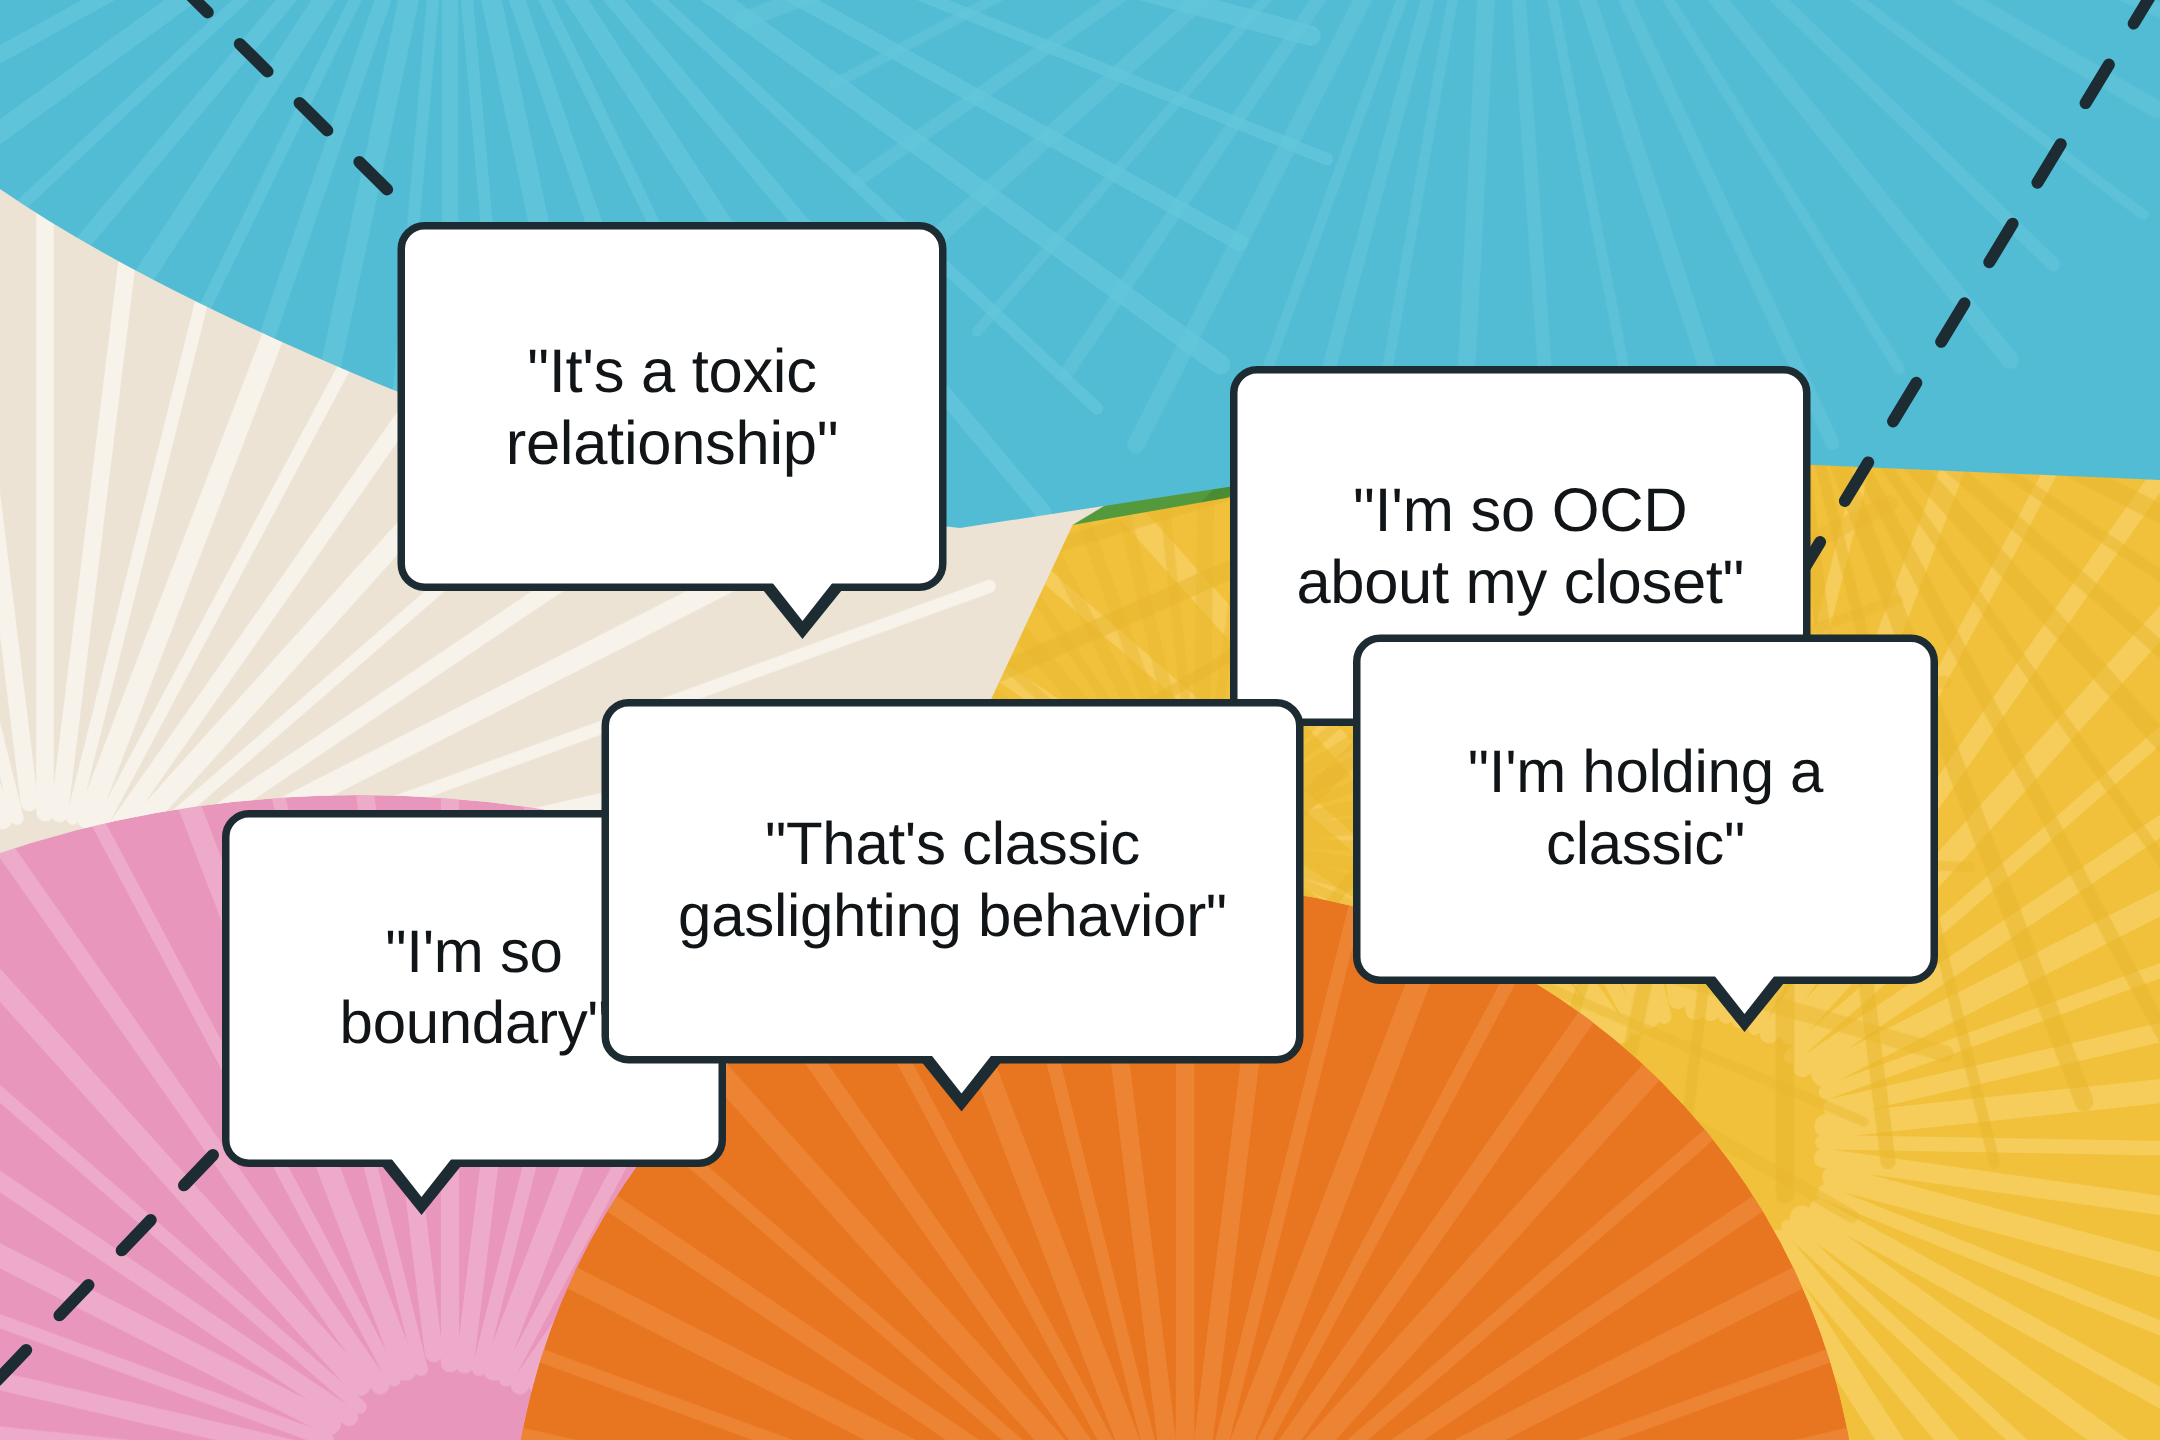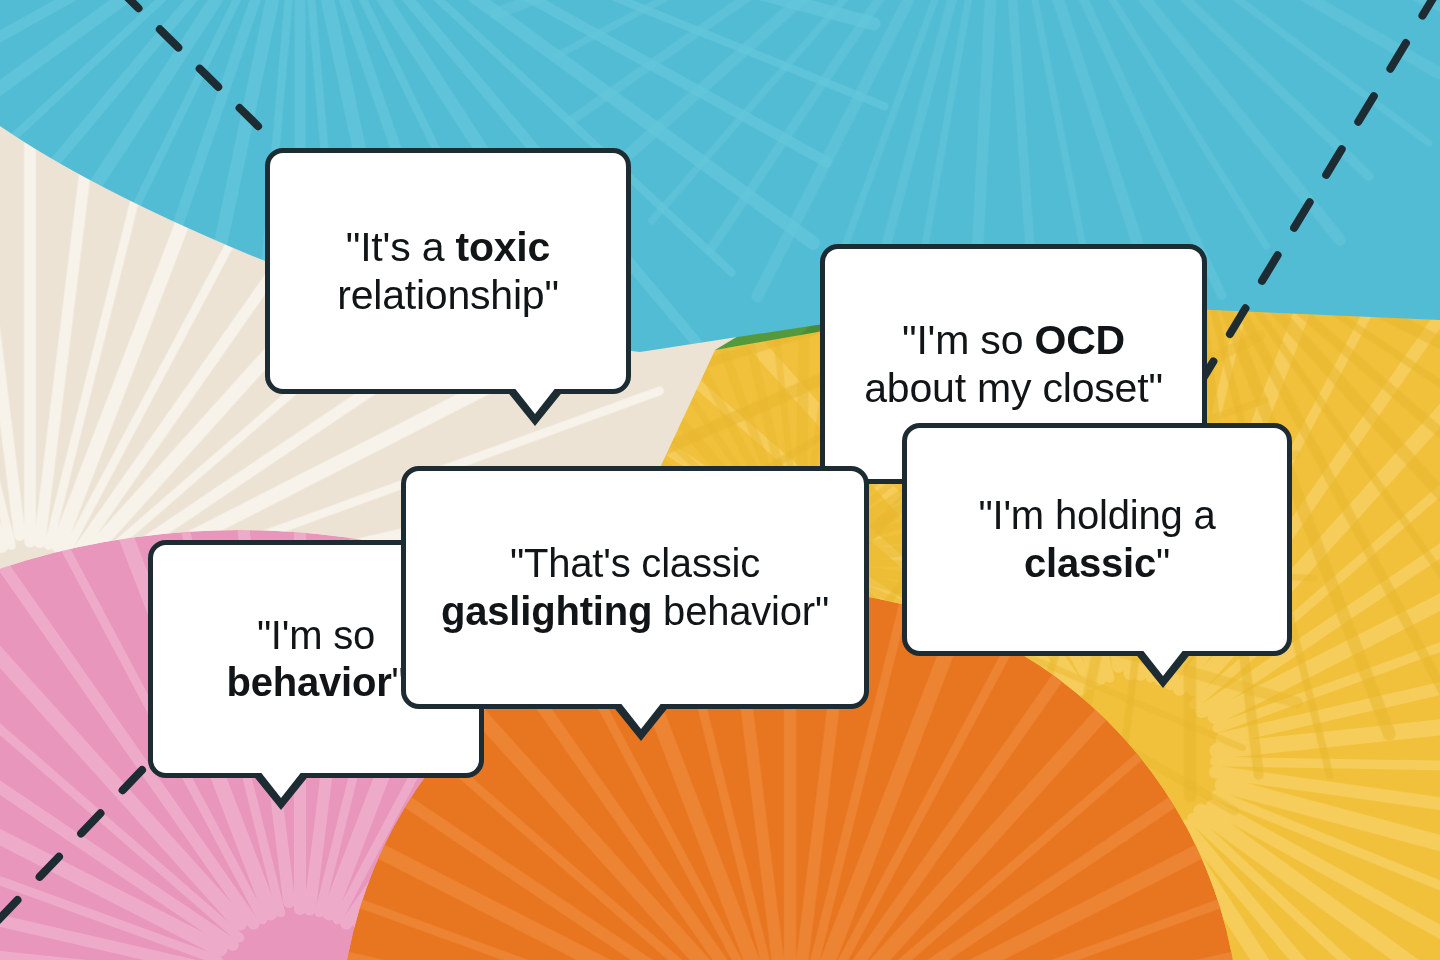--- a/index.html
+++ b/index.html
@@ -14,21 +14,21 @@
     background:#ffffff;
     border:5px solid #1d2b33;
     border-radius:18px;
     box-sizing:border-box;
     display:flex;align-items:center;justify-content:center;
     text-align:center;
     color:#111517;
     line-height:1.18;
   }
   .bubble .txt{padding:0 16px;font-size:40px;font-weight:400;letter-spacing:-0.2px;}
-  .bubble .txt b{font-weight:700;}
+  .bubble .txt b{font-weight:400;}
   
   .tail{position:absolute;width:0;height:0;}
   .tail.outer{border-left:29px solid transparent;border-right:29px solid transparent;border-top:36px solid #1d2b33;}
   .tail.inner{border-left:22px solid transparent;border-right:22px solid transparent;border-top:28px solid #ffffff;}
 
   
   #b-toxic      {left:265px; top:148px;  width:366px; height:246px;}
   #b-ocd        {left:820px; top:244px;  width:387px; height:240px;}
   #b-gaslight   {left:401px; top:466px;  width:468px; height:243px;}
   #b-boundary   {left:902px; top:423px;  width:390px; height:233px;}
@@ -206,21 +206,21 @@
       <span>"I'm holding a</span><b></b><span></span><br>
       <span></span><b>classic</b><span>"</span>
     </div>
   </div>
   <div class="tail outer" style="left:1134px;top:652px;"></div>
   <div class="tail inner" style="left:1141px;top:648px;"></div>
 
   <div class="bubble" id="b-triggered">
     <div class="txt">
       <span>"I'm so</span><b></b><span></span><br>
-      <span></span><b>behavior</b><span>"</span>
+      <span></span><b>boundary</b><span>"</span>
     </div>
   </div>
   <div class="tail outer" style="left:252px;top:774px;"></div>
   <div class="tail inner" style="left:259px;top:770px;"></div>
 
   <div class="bubble" id="b-gaslight" style="z-index:5">
     <div class="txt">
       <span>"That's classic</span><b></b><span></span><br>
       <span></span><b>gaslighting</b><span> behavior"</span>
     </div>

